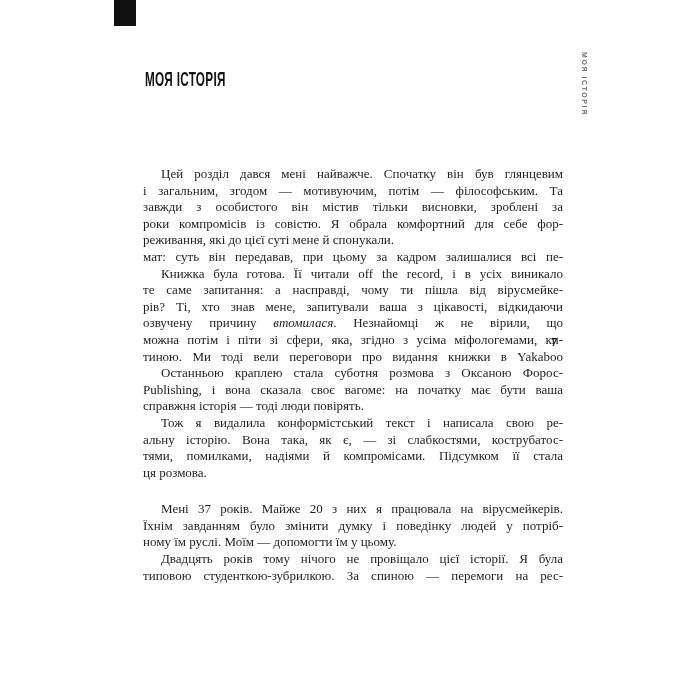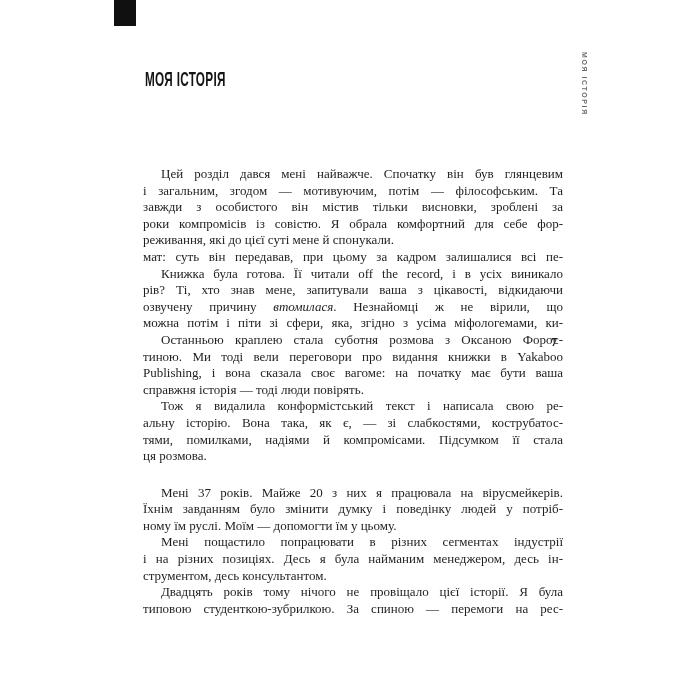--- a/index.html
+++ b/index.html
@@ -77,47 +77,43 @@
       <div class="para">
         <div class="line first">Цей розділ дався мені найважче. Спочатку він був глянцевим</div>
         <div class="line">і загальним, згодом — мотивуючим, потім — філософським. Та</div>
         <div class="line">завжди з особистого він містив тільки висновки, зроблені за</div>
         <div class="line">роки компромісів із совістю. Я обрала комфортний для себе фор-</div>
         <div class="line lastline">реживання, які до цієї суті мене й спонукали.</div>
         <div class="line">мат: суть він передавав, при цьому за кадром залишалися всі пе-</div>
       </div>
       <div class="para">
         <div class="line first">Книжка була готова. Її читали off the record, і в усіх виникало</div>
+        <div class="line">те саме запитання: а насправді, чому ти пішла від вірусмейке-</div>
         <div class="line">рів? Ті, хто знав мене, запитували ваша з цікавості, відкидаючи</div>
         <div class="line">озвучену причину <i>втомилася</i>. Незнайомці ж не вірили, що</div>
         <div class="line">можна потім і піти зі сфери, яка, згідно з усіма міфологемами, ки-</div>
       </div>
       <div class="para">
+        <div class="line">тиною. Ми тоді вели переговори про видання книжки в Yakaboo</div>
         <div class="line first">Останньою краплею стала суботня розмова з Оксаною Форос-</div>
-        <div class="line">тиною. Ми тоді вели переговори про видання книжки в Yakaboo</div>
         <div class="line">Publishing, і вона сказала своє вагоме: на початку має бути ваша</div>
         <div class="line lastline">справжня історія — тоді люди повірять.</div>
       </div>
       <div class="para">
         <div class="line first">Тож я видалила конформістський текст і написала свою ре-</div>
         <div class="line">альну історію. Вона така, як є, — зі слабкостями, кострубатос-</div>
         <div class="line">тями, помилками, надіями й компромісами. Підсумком її стала</div>
         <div class="line lastline">ця розмова.</div>
       </div>
       <div class="para gap">
         <div class="line first">Мені 37 років. Майже 20 з них я працювала на вірусмейкерів.</div>
         <div class="line">Їхнім завданням було змінити думку і поведінку людей у потріб-</div>
         <div class="line lastline">ному їм руслі. Моїм — допомогти їм у цьому.</div>
       </div>
       <div class="para">
-        <div class="line first">Мені пощастило попрацювати в різних сегментах індустрії</div>
-        <div class="line">і на різних позиціях. Десь я була найманим менеджером, десь ін-</div>
-        <div class="line lastline">струментом, десь консультантом.</div>
-      </div>
-      <div class="para">
         <div class="line first">Двадцять років тому нічого не провіщало цієї історії. Я була</div>
         <div class="line">типовою студенткою-зубрилкою. За спиною — перемоги на рес-</div>
       </div>
     </div>
 
   <div class="edge-tab-bottom" style="background: rgb(16, 16, 16);"></div>
 
 </div>
 
 </body></html>

